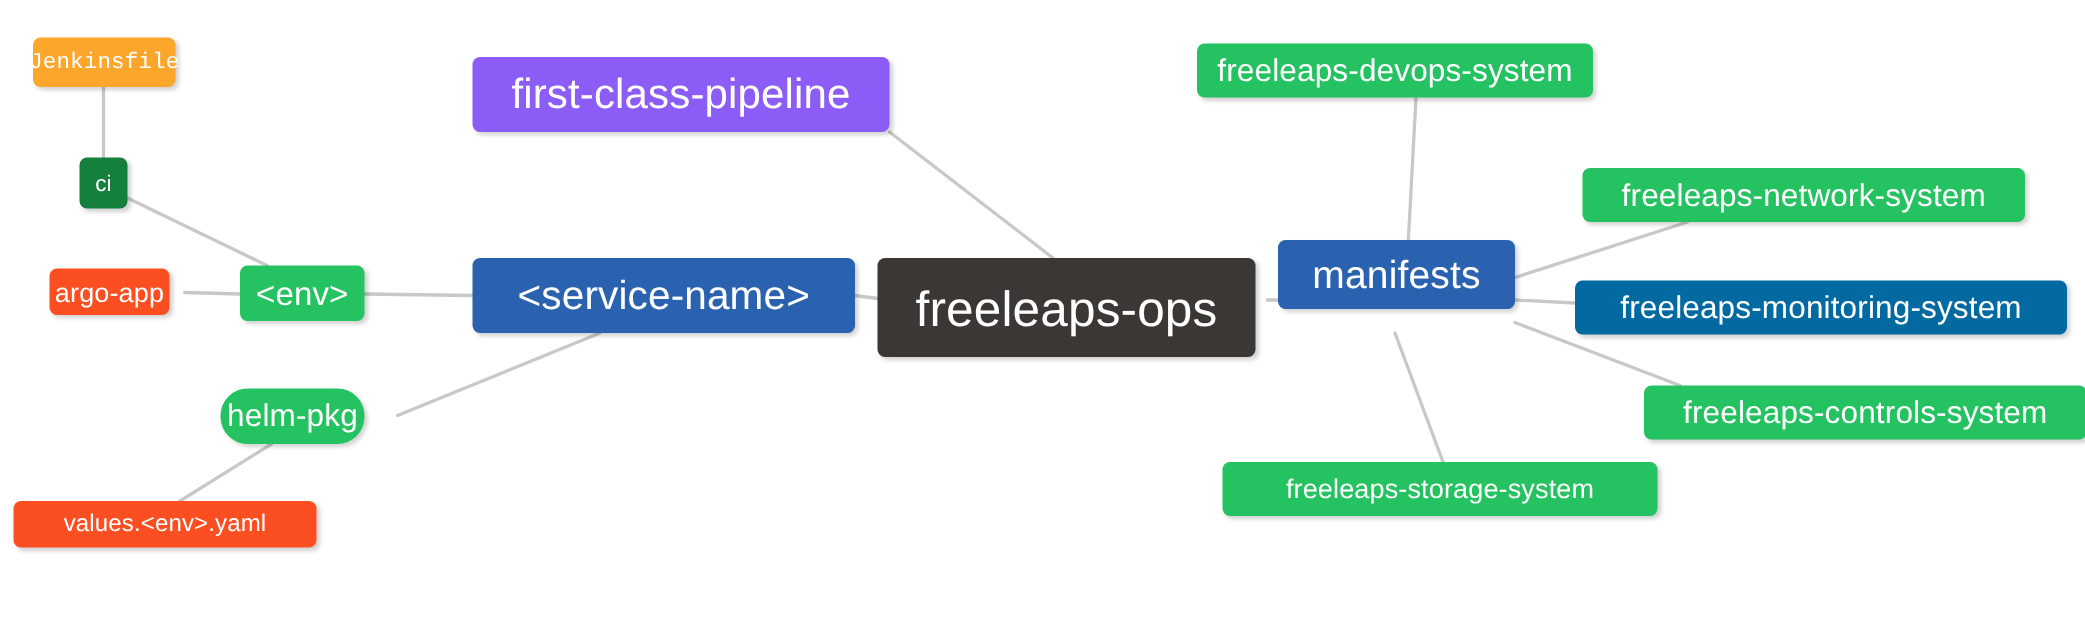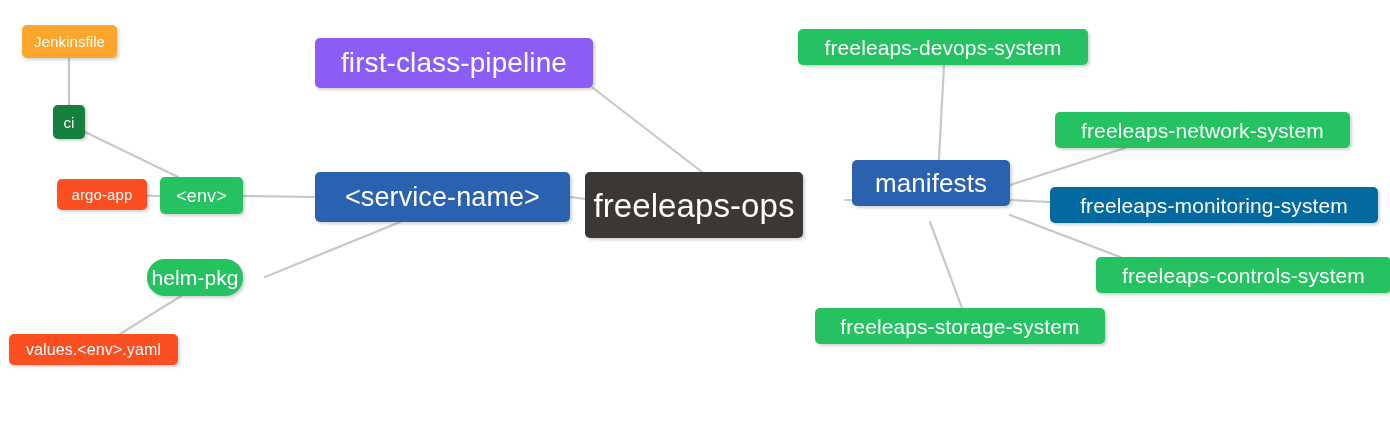--- a/index.html
+++ b/index.html
@@ -64,58 +64,58 @@
       <line class="edge" x1="120" y1="334" x2="181" y2="296" stroke="#c8c8c8"></line>
       <line class="edge" x1="938" y1="177" x2="944" y2="65" stroke="#c8c8c8"></line>
       <line class="edge" x1="1010" y1="185" x2="1125" y2="148" stroke="#c8c8c8"></line>
       <line class="edge" x1="1010" y1="200" x2="1050" y2="202" stroke="#c8c8c8"></line>
       <line class="edge" x1="1010" y1="215" x2="1120" y2="257" stroke="#c8c8c8"></line>
       <line class="edge" x1="930" y1="222" x2="962" y2="308" stroke="#c8c8c8"></line>
     </g>
 </svg>
 
 <div id="node-layer">
-    <div class="node-box" style="left: 585px; top: 172px; width: 218px; height: 66px; background: rgb(59, 55, 52); font-size: 33px;">
+    <div class="node-box" style="left: 585px; top: 172px; width: 252px; height: 66px; background: rgb(59, 55, 52); font-size: 33px;">
       <span class="node-label">freeleaps-ops</span>
     </div>
     <div class="node-box" style="left: 315px; top: 38px; width: 278px; height: 50px; background: #8b5cf6; font-size: 28px;">
       <span class="node-label">first-class-pipeline</span>
     </div>
     <div class="node-box" style="left: 315px; top: 172px; width: 255px; height: 50px; background: rgb(42, 98, 176); font-size: 27px;">
       <span class="node-label">&lt;service-name&gt;</span>
     </div>
     <div class="node-box" style="left: 852px; top: 160px; width: 158px; height: 46px; background: rgb(42, 98, 176); font-size: 26px;">
       <span class="node-label">manifests</span>
     </div>
-    <div class="node-box" style="left: 160px; top: 177px; width: 83px; height: 37px; background: rgb(36, 194, 96); font-size: 18px;">
+    <div class="node-box" style="left: 160px; top: 177px; width: 83px; height: 37px; background: rgb(36, 194, 96); font-size: 22px;">
       <span class="node-label">&lt;env&gt;</span>
     </div>
     <div class="node-box" style="left: 147px; top: 259px; width: 96px; height: 37px; background: rgb(36, 194, 96); font-size: 21px; border-radius: 18px;">
       <span class="node-label">helm-pkg</span>
     </div>
     <div class="node-box" style="left: 53px; top: 105px; width: 32px; height: 34px; background: #15803d; font-size: 15px;">
       <span class="node-label">ci</span>
     </div>
-    <div class="node-box" style="left: 22px; top: 25px; width: 95px; height: 33px; background: rgb(252, 167, 43); font-size: 15px;">
+    <div class="node-box" style="left: 22px; top: 25px; width: 95px; height: 33px; background: rgb(252, 167, 43); font-size: 15px; font-family: Liberation Mono, monospace;">
       <span class="node-label">Jenkinsfile</span>
     </div>
-    <div class="node-box" style="left: 33px; top: 179px; width: 90px; height: 31px; background: rgb(251, 79, 34); font-size: 15px; margin-left: 24px;">
+    <div class="node-box" style="left: 33px; top: 179px; width: 80px; height: 31px; background: rgb(251, 79, 34); font-size: 18px;">
       <span class="node-label">argo-app</span>
     </div>
-    <div class="node-box" style="left: 9px; top: 334px; width: 169px; height: 31px; background: rgb(251, 79, 34); font-size: 16px;">
+    <div class="node-box" style="left: 9px; top: 334px; width: 202px; height: 31px; background: rgb(251, 79, 34); font-size: 16px;">
       <span class="node-label">values.&lt;env&gt;.yaml</span>
     </div>
-    <div class="node-box" style="left: 798px; top: 29px; width: 290px; height: 36px; background: rgb(36, 194, 96); font-size: 21px;">
+    <div class="node-box" style="left: 798px; top: 29px; width: 264px; height: 36px; background: rgb(36, 194, 96); font-size: 21px;">
       <span class="node-label">freeleaps-devops-system</span>
     </div>
     <div class="node-box" style="left: 1055px; top: 112px; width: 295px; height: 36px; background: rgb(36, 194, 96); font-size: 21px;">
       <span class="node-label">freeleaps-network-system</span>
     </div>
     <div class="node-box" style="left: 1050px; top: 187px; width: 328px; height: 36px; background: #0369a1; font-size: 21px;">
       <span class="node-label">freeleaps-monitoring-system</span>
     </div>
     <div class="node-box" style="left: 1060px; top: 257px; width: 295px; height: 36px; background: rgb(36, 194, 96); font-size: 21px; margin-left: 36px;">
       <span class="node-label">freeleaps-controls-system</span>
     </div>
-    <div class="node-box" style="left: 815px; top: 308px; width: 290px; height: 36px; background: rgb(36, 194, 96); font-size: 21px;">
+    <div class="node-box" style="left: 815px; top: 308px; width: 290px; height: 36px; background: rgb(36, 194, 96); font-size: 18px;">
       <span class="node-label">freeleaps-storage-system</span>
     </div>
   </div>
 
 </body></html>

